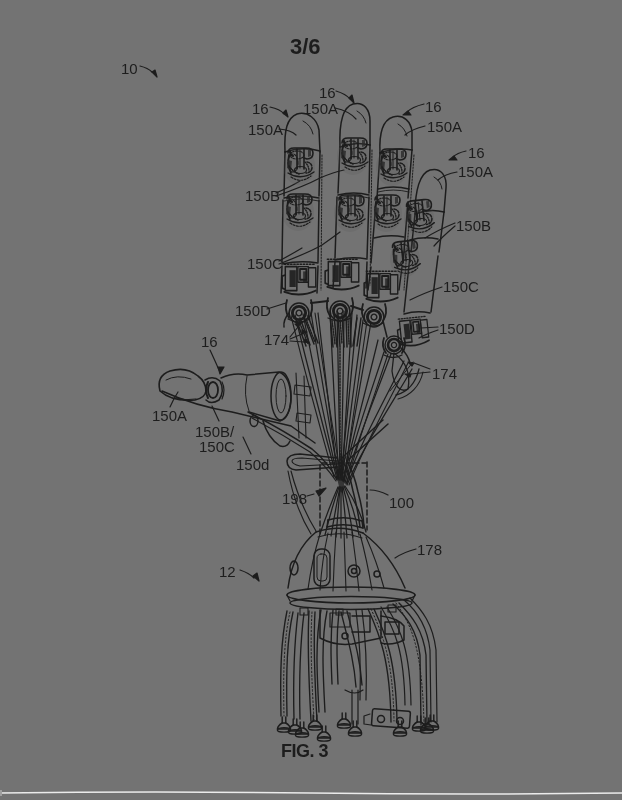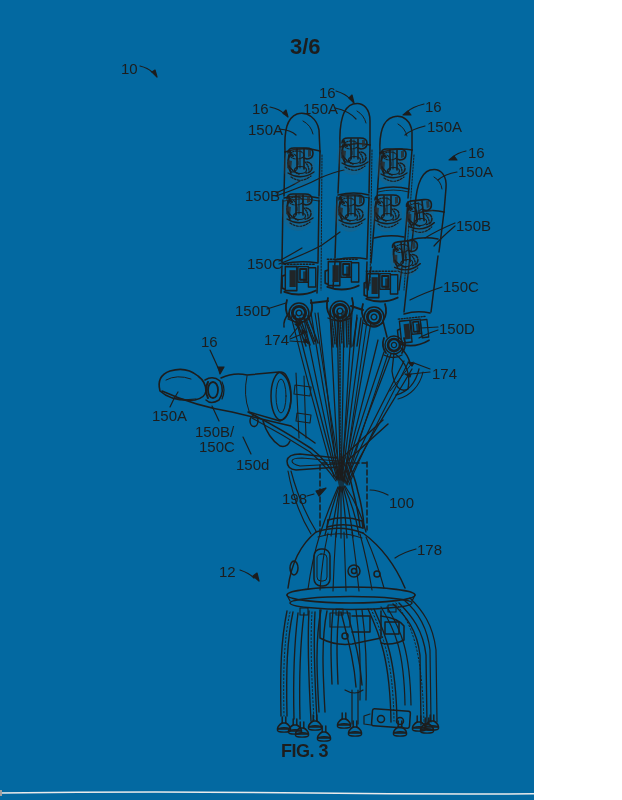--- a/index.html
+++ b/index.html
@@ -1,16 +1,16 @@
 <!DOCTYPE html>
 <html><head>
 <meta charset="utf-8">
 <style>
 html,body{margin:0;padding:0;background:#fff;}
-#page{position:relative;width:534px;height:800px;background:#0369a1;overflow:hidden;}
+#page{position:relative;width:622px;height:800px;background:#737373;overflow:hidden;}
 svg{position:absolute;top:0;left:0;}
 text{font-family:"Liberation Sans",sans-serif;fill:#1d1d1d;}
 .lbl{font-size:15px;}
 .bold{font-weight:bold;font-size:18px;letter-spacing:-0.5px;}
 .pg{font-weight:bold;font-size:22px;}
 </style>
 </head>
 <body>
 <div id="page">
 <svg width="622" height="800" viewBox="0 0 622 800">

